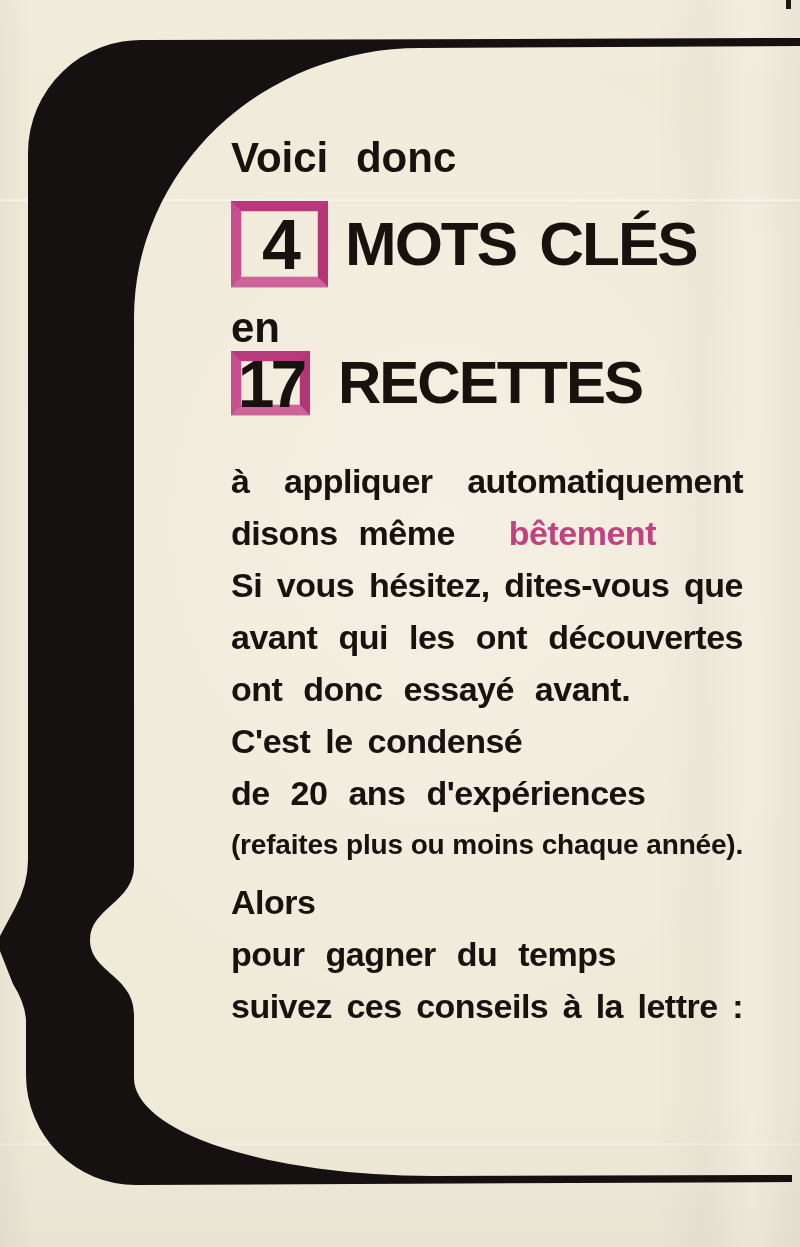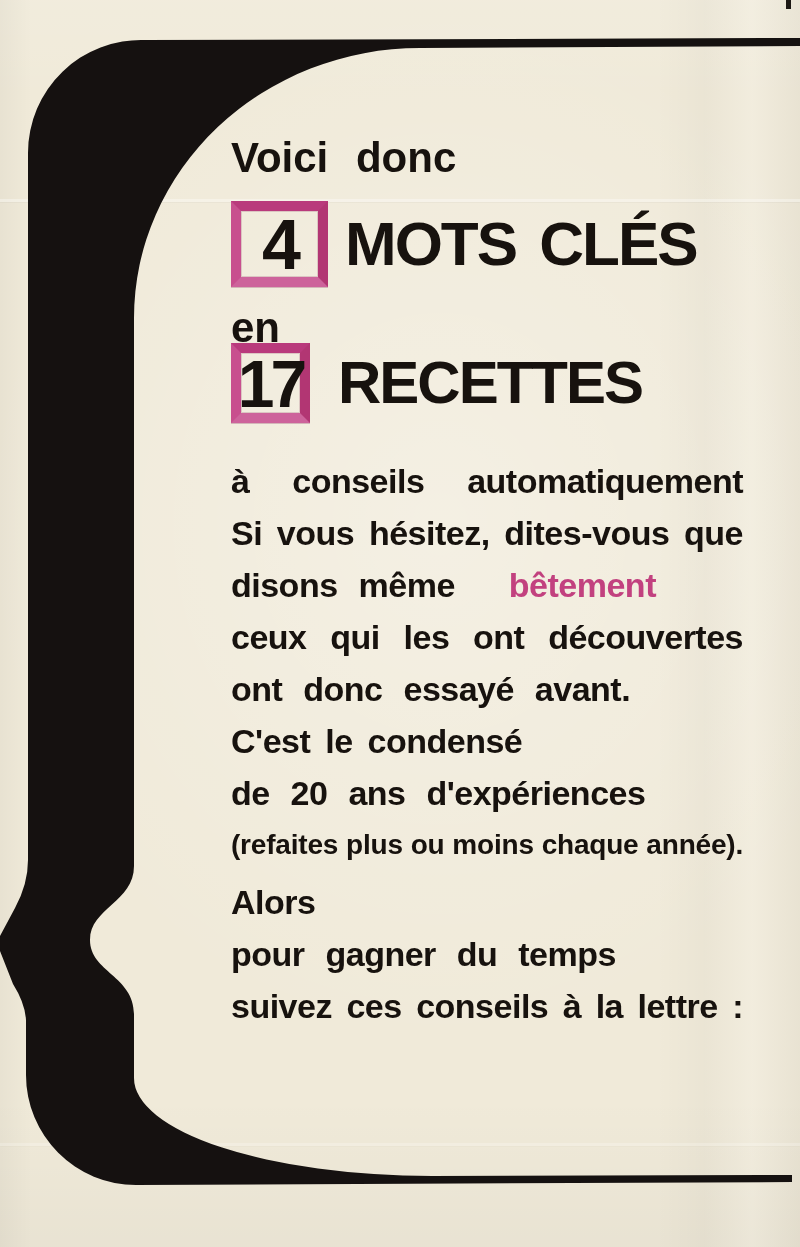--- a/index.html
+++ b/index.html
@@ -46,21 +46,21 @@
     background: transparent;
     border-style: solid;
     border-width: 10px;
     border-top-color: #b93a7c;
     border-right-color: #b23673;
     border-bottom-color: #cd639b;
     border-left-color: #c84f8e;
     box-shadow: inset 0 0 0 1px rgba(120,20,70,0.18), 0 1px 0 rgba(120,20,70,0.25);
   }
   .numbox-4  { width: 97px; height: 86px; }
-  .numbox-17 { width: 79px; height: 80px; }
+  .numbox-17 { width: 79px; height: 64px; }
   .numbox .digit { font-size: 66px; line-height: 1; letter-spacing: -4px; transform: translateY(1px); }
   .numbox-4 .digit { font-size: 70px; }
 
   .keyword { font-size: 62px; line-height: 1; letter-spacing: -2px; word-spacing: 8px; }
   .keyword-1 { margin-left: 17px; }
   .keyword-2 { margin-left: 28px; font-size: 60px; }
 
   .connector {
     position: absolute; left: 231px; top: 304px;
     font-size: 42px; line-height: 48px;
@@ -122,26 +122,26 @@
   <div class="connector ink">en</div>
 
   <div class="keyrow keyrow-2">
     <span class="numbox numbox-17">
       <span class="digit ink">17</span>
     </span>
     <span class="keyword keyword-2 ink">RECETTES</span>
   </div>
 
   <div class="bodytext">
-    <div class="bl just">à conseils automatiquement</div>
-    <div class="bl just">Si vous hésitez, dites-vous que</div>
+    <div class="bl just">à appliquer automatiquement</div>
     <div class="bl ws-m">
       <span>disons même</span><span class="pink-word">bêtement</span>
     </div>
-    <div class="bl just">ceux qui les ont découvertes</div>
+    <div class="bl just">Si vous hésitez, dites-vous que</div>
+    <div class="bl just">avant qui les ont découvertes</div>
     <div class="bl ws-m">ont donc essayé avant.</div>
     <div class="bl ws-s">C'est le condensé</div>
     <div class="bl ws-m">de 20 ans d'expériences</div>
     <div class="bl bl-small just">(refaites plus ou moins chaque année).</div>
     <div class="bl gap-top">Alors</div>
     <div class="bl ws-m">pour gagner du temps</div>
     <div class="bl just">suivez ces conseils à la lettre :</div>
   </div>
 
 </div>

